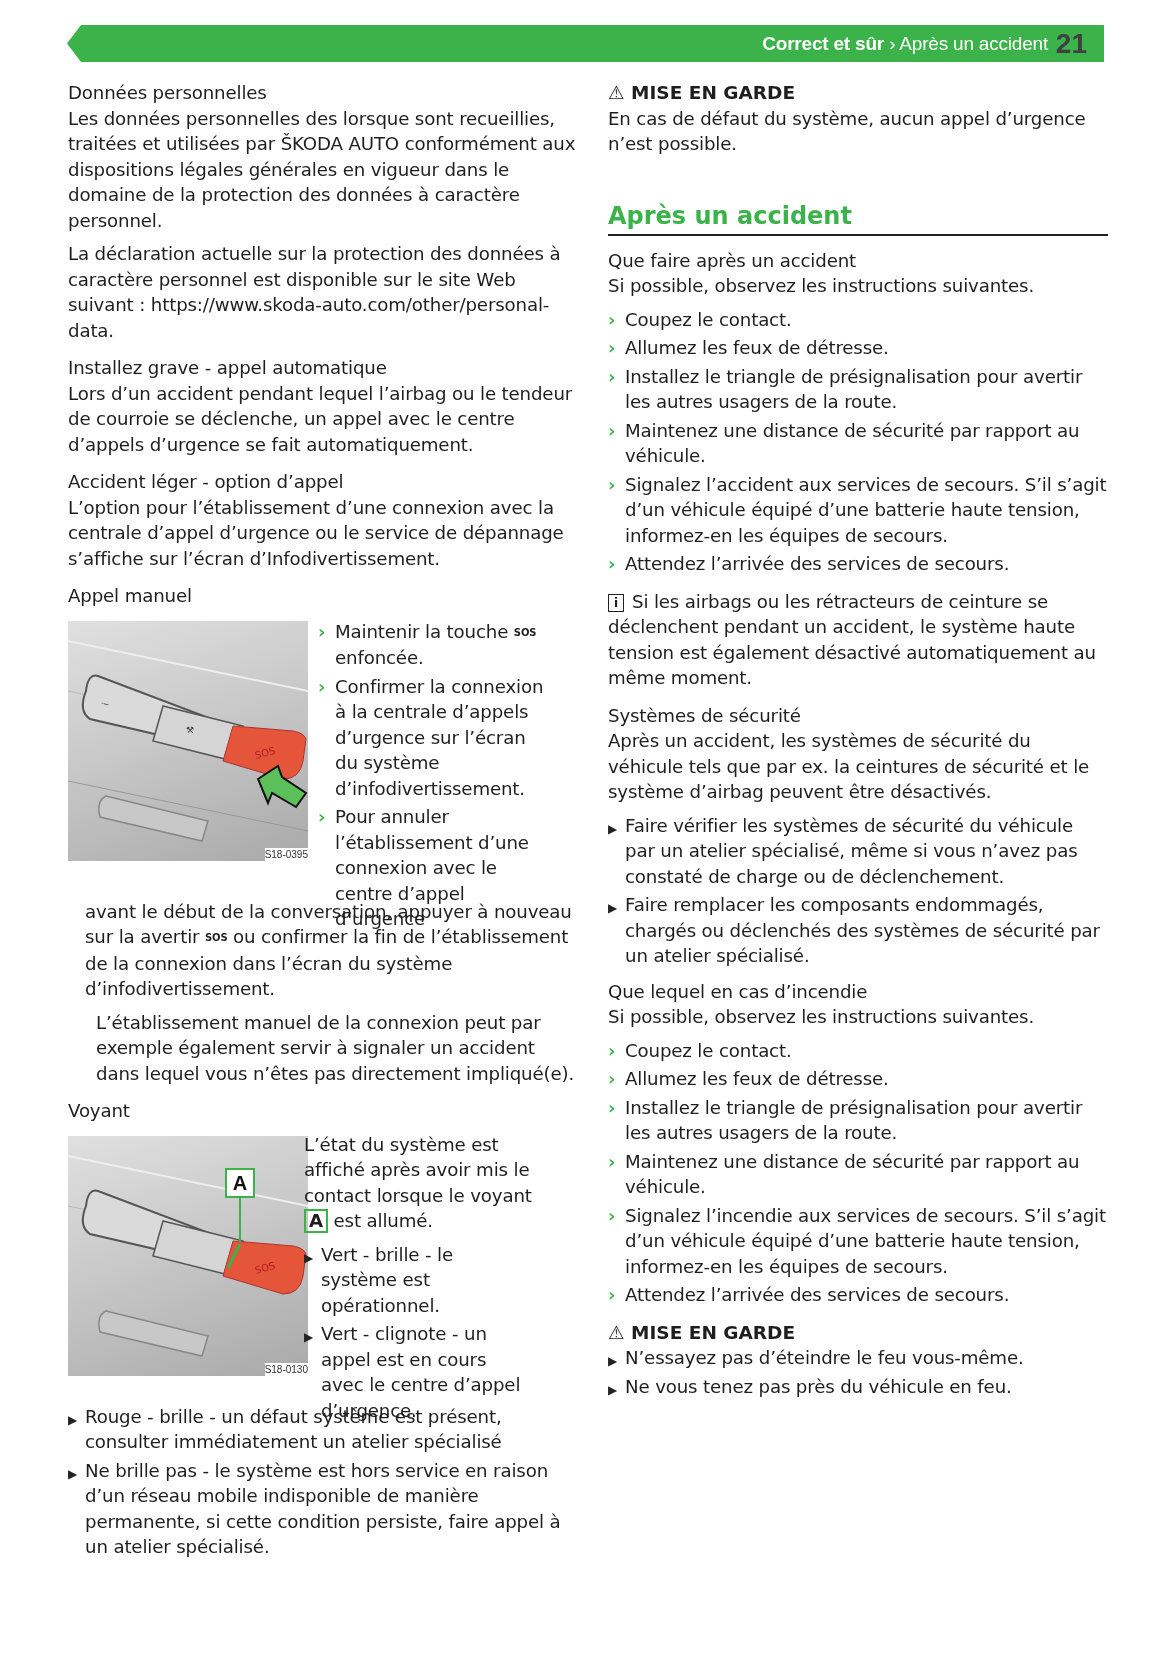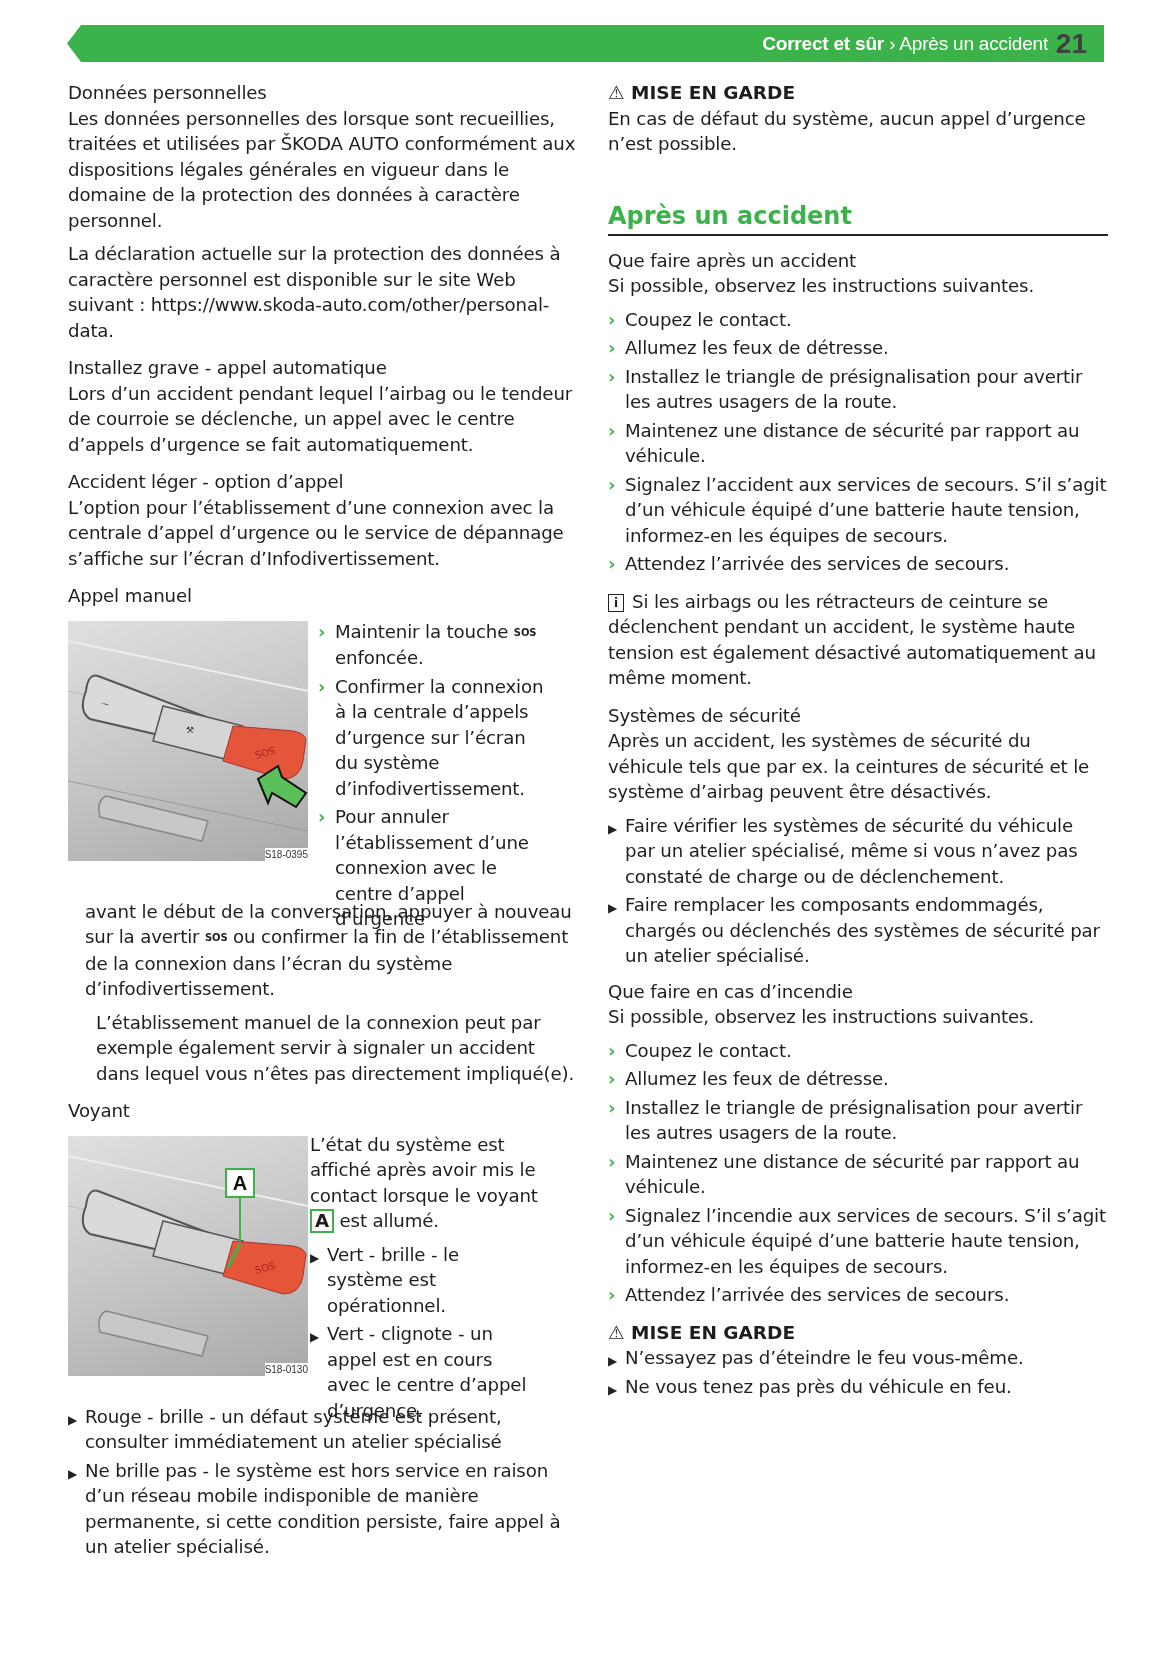--- a/index.html
+++ b/index.html
@@ -98,21 +98,21 @@
         <path d="M165 105 L155 140 L215 158 Q232 158 235 140 L238 118 Q236 112 225 110 Z" fill="#e5553a" stroke="#a33" stroke-width="1"></path>
         <path d="M172 108 L160 132" stroke="#3cb24a" stroke-width="3"></path>
         <line x1="172" y1="106" x2="172" y2="62" stroke="#3cb24a" stroke-width="2"></line>
         <rect x="158" y="33" width="28" height="28" fill="#fff" stroke="#3cb24a" stroke-width="2"></rect>
         <text x="172" y="54" font-size="20" font-weight="bold" text-anchor="middle" fill="#111" font-family="Liberation Sans, sans-serif">A</text>
         <text x="188" y="138" font-size="10" fill="#a22" transform="rotate(-15 188 138)">SOS</text>
         <path d="M38 175 L140 200 L134 220 L32 196 Q28 180 38 175 Z" fill="#c8c8c8" stroke="#888" stroke-width="1.5"></path>
       </svg>
       <span class="fig-label">S18-0130</span>
     </div>
-    <div style="position:absolute; left:242px; top:8px; width:230px;">
+    <div style="position:absolute; left:236px; top:8px; width:230px;">
       <p class="p"><span>L’état du système est affiché après avoir mis le contact lorsque le voyant </span><span class="boxA">A</span><span> est allumé.</span></p>
       <ul class="items">
         <li><span class="mk tri">▶</span><span>Vert - brille - le système est opérationnel.</span></li>
         <li><span class="mk tri">▶</span><span>Vert - clignote - un appel est en cours avec le centre d’appel d’urgence.</span></li>
       </ul>
     </div>
   </div>
   <ul class="items">
     <li><span class="mk tri">▶</span><span>Rouge - brille - un défaut système est présent, consulter immédiatement un atelier spécialisé</span></li>
     <li><span class="mk tri">▶</span><span>Ne brille pas - le système est hors service en raison d’un réseau mobile indisponible de manière permanente, si cette condition persiste, faire appel à un atelier spécialisé.</span></li>
@@ -138,21 +138,21 @@
 
   <p class="p" style="margin-top:12px; margin-bottom:12px;"><span class="info-icon">i</span><span>Si les airbags ou les rétracteurs de ceinture se déclenchent pendant un accident, le système haute tension est également désactivé automatiquement au même moment.</span></p>
 
   <p class="h">Systèmes de sécurité</p>
   <p class="p">Après un accident, les systèmes de sécurité du véhicule tels que par ex. la ceintures de sécurité et le système d’airbag peuvent être désactivés.</p>
   <ul class="items">
     <li><span class="mk tri">▶</span><span>Faire vérifier les systèmes de sécurité du véhicule par un atelier spécialisé, même si vous n’avez pas constaté de charge ou de déclenchement.</span></li>
     <li><span class="mk tri">▶</span><span>Faire remplacer les composants endommagés, chargés ou déclenchés des systèmes de sécurité par un atelier spécialisé.</span></li>
   </ul>
 
-  <p class="h" style="margin-top:10px;">Que faire en cas d’incendie</p>
+  <p class="h" style="margin-top:10px;">Que lequel en cas d’incendie</p>
   <p class="p">Si possible, observez les instructions suivantes.</p>
   <ul class="items">
     <li><span class="mk chev">›</span><span>Coupez le contact.</span></li>
     <li><span class="mk chev">›</span><span>Allumez les feux de détresse.</span></li>
     <li><span class="mk chev">›</span><span>Installez le triangle de présignalisation pour avertir les autres usagers de la route.</span></li>
     <li><span class="mk chev">›</span><span>Maintenez une distance de sécurité par rapport au véhicule.</span></li>
     <li><span class="mk chev">›</span><span>Signalez l’incendie aux services de secours. S’il s’agit d’un véhicule équipé d’une batterie haute tension, informez-en les équipes de secours.</span></li>
     <li><span class="mk chev">›</span><span>Attendez l’arrivée des services de secours.</span></li>
   </ul>
 

